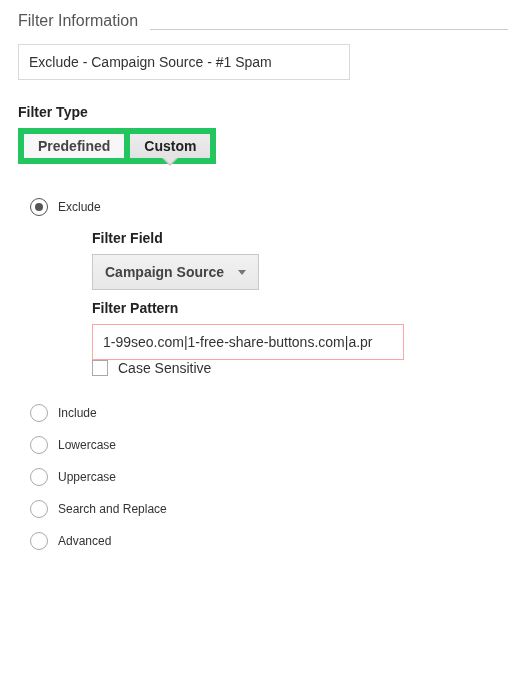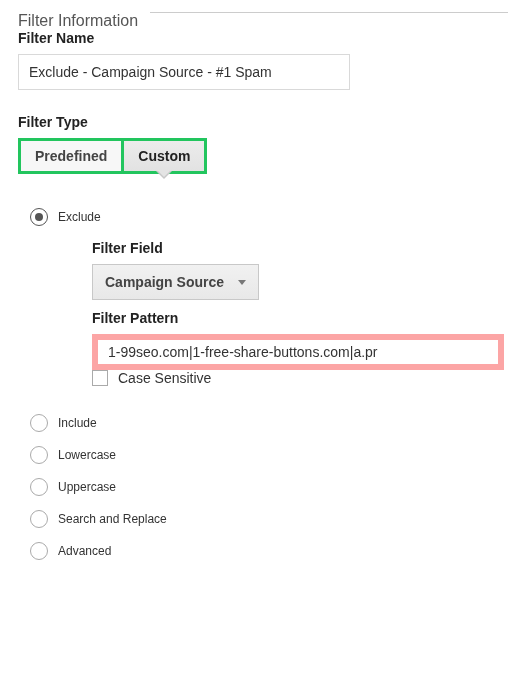--- a/index.html
+++ b/index.html
@@ -9,22 +9,22 @@
     }
     body {
       font-family: Arial, Helvetica, sans-serif;
       color: #333;
       background: #fff;
       width: 526px;
       padding: 12px 18px;
     }
     .fieldset-header {
       display: flex;
-      align-items: flex-start;
-      margin-bottom: 0;
+      align-items: flex-end;
+      margin-bottom: 14px;
       gap: 12px;
     }
     .fieldset-title {
       font-size: 16px;
       font-weight: 400;
       color: #555;
       white-space: nowrap;
     }
     .fieldset-line {
       flex: 1;
@@ -48,21 +48,21 @@
     }
     .section {
       margin-bottom: 24px;
     }
     .toggle-group {
       display: flex;
     }
     .toggle-btn {
       height: 36px;
       padding: 0 14px;
-      border: 3px solid #22c55e;
+      border: 6px solid #22c55e;
       background: #f7f7f7;
       font-size: 14px;
       font-weight: 700;
       color: #444;
       cursor: pointer;
       display: flex;
       align-items: center;
     }
     .toggle-btn + .toggle-btn {
       border-left: none;
@@ -152,23 +152,23 @@
       gap: 14px;
     }
     .dropdown .caret {
       width: 0;
       height: 0;
       border-left: 4px solid transparent;
       border-right: 4px solid transparent;
       border-top: 5px solid #777;
     }
     .pattern-input {
-      width: 412px;
-      height: 36px;
-      border: 6px solid #fca5a5;
+      width: 312px;
+      height: 36px;
+      border: 1px solid #fca5a5;
       padding: 12px 10px;
       font-size: 14px;
       color: #333;
       outline: none;
     }
     .checkbox-row {
       display: flex;
       align-items: center;
       cursor: pointer;
     }
@@ -189,21 +189,20 @@
   </style>
 </head>
 <body>
 
 <div class="fieldset-header">
   <span class="fieldset-title">Filter Information</span>
   <div class="fieldset-line"></div>
 </div>
 
 <div class="section">
-  <div class="field-label">Filter Name</div>
   <input type="text" class="text-input" value="Exclude - Campaign Source - #1 Spam" style="">
 </div>
 
 <div class="section">
   <div class="field-label">Filter Type</div>
   <div class="toggle-group">
     <div class="toggle-btn">Predefined</div>
     <div class="toggle-btn active">Custom</div>
   </div>
 </div>

